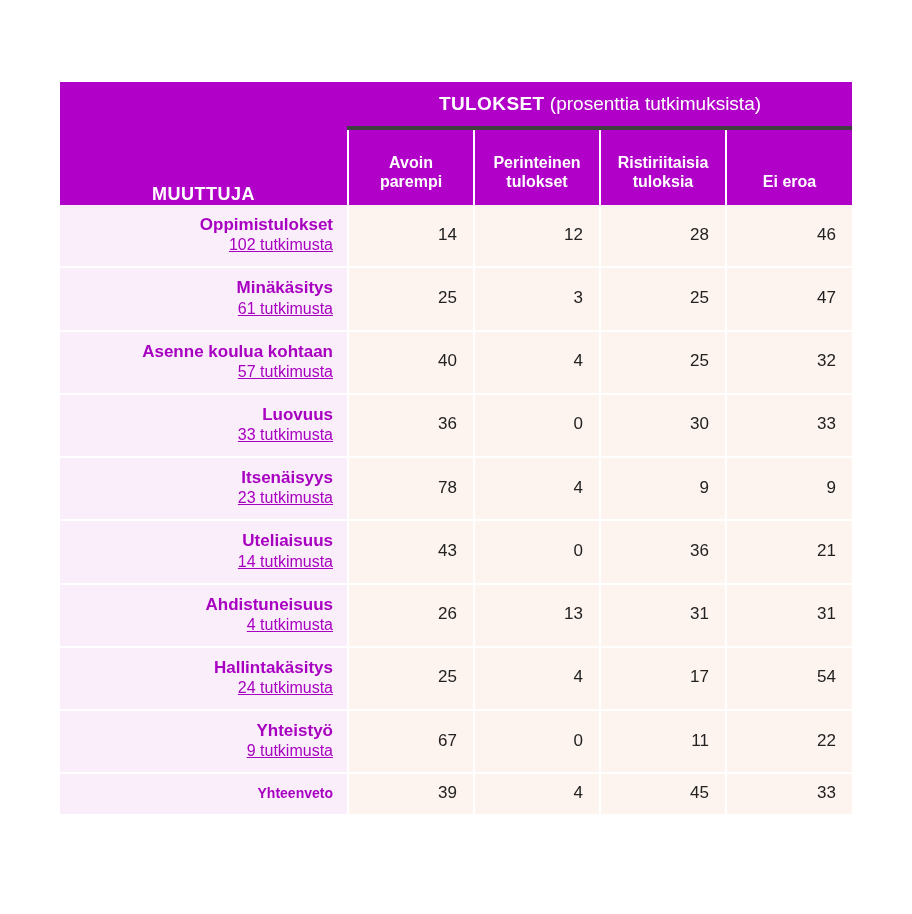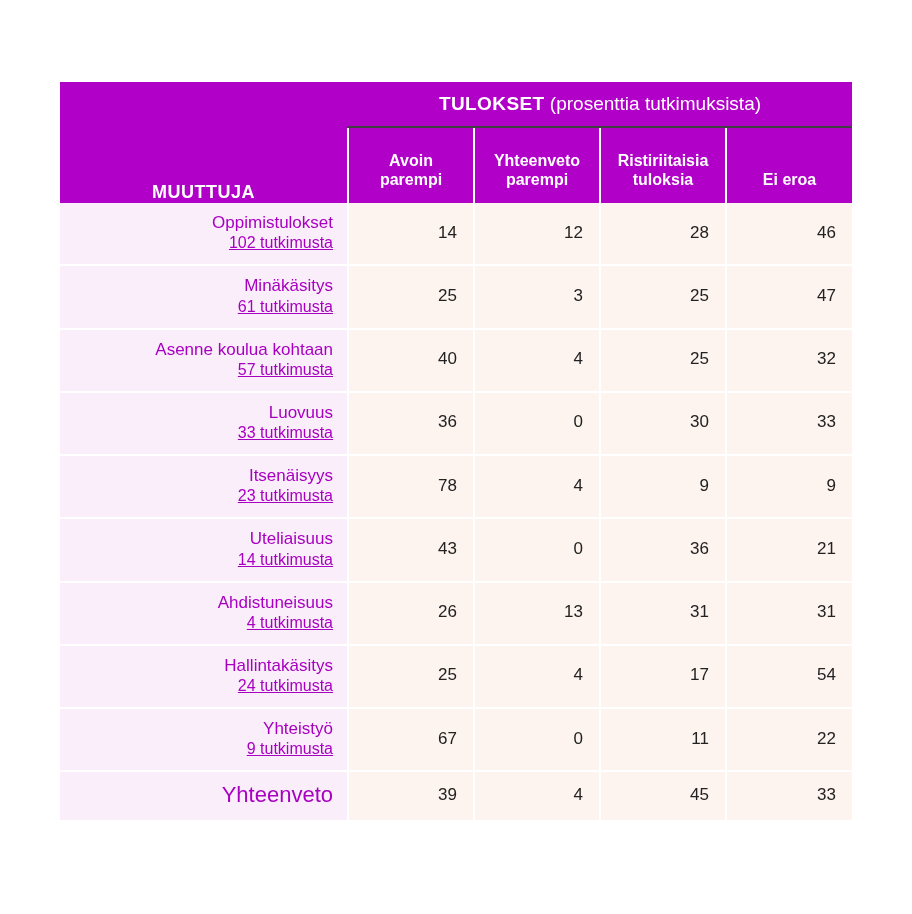--- a/index.html
+++ b/index.html
@@ -45,21 +45,21 @@
   .hdr-top td, .hdr-top th {
     background: #b100c8;
     color: #ffffff;
     padding: 0;
   }
   .hdr-group {
     height: 44px;
     text-align: center;
     font-size: 19px;
     font-weight: normal;
-    border-bottom: 2px solid #404040;
+    border-bottom: 4px solid #404040;
     vertical-align: middle;
   }
   .hdr-group b {
     font-weight: bold;
     letter-spacing: 0.4px;
   }
   .hdr-var {
     background: #b100c8;
     color: #ffffff;
     vertical-align: bottom;
@@ -87,40 +87,40 @@
     color: #a800c0;
     text-align: right;
     padding: 9px 14px 11px 10px;
     vertical-align: middle;
     border-bottom: 2px solid #ffffff;
     line-height: 1.25;
   }
   td.var-cell .v-name {
     display: block;
     font-size: 17px;
-    font-weight: normal;
+    font-weight: bold;
   }
   td.var-cell .v-studies {
     display: block;
     font-size: 16px;
     font-weight: normal;
     text-decoration: underline;
   }
   td.num-cell {
     background: #fdf3ef;
     color: #222222;
     text-align: right;
     font-size: 17px;
     padding: 9px 16px 11px 8px;
     vertical-align: middle;
     border-bottom: 2px solid #ffffff;
     border-left: 2px solid #ffffff;
     margin-top: 33px;
   }
-  tr.summary td.var-cell .v-name { font-size: 22px; }
+  tr.summary td.var-cell .v-name { font-size: 14px; }
   tr:last-child td { border-bottom: none; }
   .col-var   { width: 288px; }
   .col-n     { width: 126px; }
 </style>
 </head>
 <body>
 
 <div class="page">
 
 
@@ -135,21 +135,21 @@
       </colgroup>
       <thead>
         <tr class="hdr-top">
           <th class="hdr-var" rowspan="2">MUUTTUJA</th>
           <th class="hdr-group" colspan="4">
             <b>TULOKSET</b><span> (prosenttia tutkimuksista)</span>
           </th>
         </tr>
         <tr>
           <th class="hdr-sub">Avoin parempi</th>
-          <th class="hdr-sub">Yhteenveto parempi</th>
+          <th class="hdr-sub">Perinteinen tulokset</th>
           <th class="hdr-sub">Ristiriitaisia tuloksia</th>
           <th class="hdr-sub">Ei eroa</th>
         </tr>
       </thead>
       <tbody>
 
         <tr>
           <td class="var-cell">
             <span class="v-name">Oppimistulokset</span>
             <span class="v-studies">102 tutkimusta</span>

